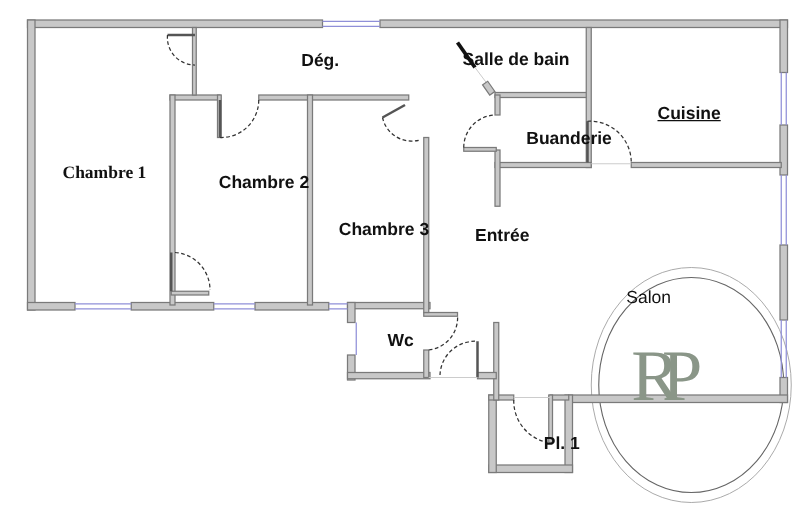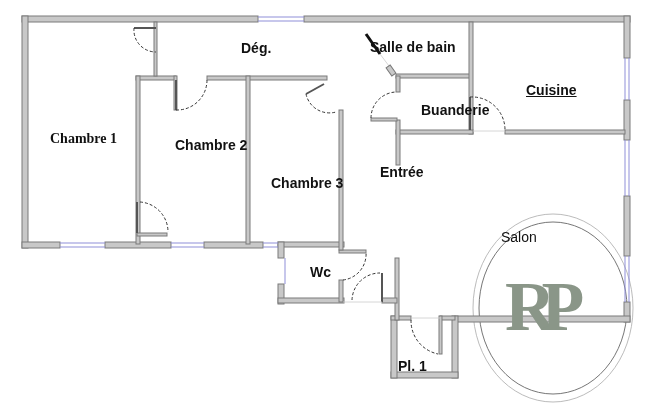--- a/index.html
+++ b/index.html
@@ -4,21 +4,21 @@
 <style>
   html,body{margin:0;padding:0;background:#fff;}
   body{width:648px;height:405px;overflow:hidden;position:relative;font-family:"Liberation Sans","DejaVu Sans",sans-serif;}
   svg{position:absolute;left:0;top:0;}
   .wall{fill:#c8c8c8;stroke:#7a7a7a;stroke-width:1;}
   .win{stroke:#8f8fd8;stroke-width:1;fill:none;}
   .door{stroke:#333;stroke-width:1;fill:none;stroke-dasharray:3,2;}
   .leaf{stroke:#555;stroke-width:2;fill:none;}
   .thr{stroke:#ccc;stroke-width:0.8;fill:none;}
   .lbl{position:absolute;font-size:14px;font-weight:bold;color:#111;white-space:nowrap;}
-  .logo-text{position:absolute;font-family:"Liberation Serif","DejaVu Serif",serif;font-size:70px;color:#8a9688;letter-spacing:-14px;line-height:1;font-weight:bold;}
+  .logo-text{position:absolute;font-family:"Liberation Serif","DejaVu Serif",serif;font-size:58px;color:#8a9688;letter-spacing:-14px;line-height:1;}
 </style>
 </head>
 <body>
 
 <svg width="648" height="405" viewBox="0 0 648 405">
 
   <g>
     <ellipse cx="553" cy="308" rx="80" ry="94" fill="none" stroke="#aaa" stroke-width="0.8"></ellipse>
     <ellipse cx="553" cy="308" rx="74" ry="86" fill="none" stroke="#666" stroke-width="0.9"></ellipse>
   </g>
@@ -122,16 +122,16 @@
 
 <div class="logo-text" style="left:505px;top:272px;">RP</div>
 
 <div class="lbl" style="left:50px;top:131px;font-family:Liberation Serif, serif;">Chambre 1</div>
 <div class="lbl" style="left:175px;top:137px;">Chambre 2</div>
 <div class="lbl" style="left:271px;top:175px;">Chambre 3</div>
 <div class="lbl" style="left:241px;top:40px;">Dég.</div>
 <div class="lbl" style="left:370px;top:39px;">Salle de bain</div>
 <div class="lbl" style="left:409px;top:102px;margin-left:12px;">Buanderie</div>
 <div class="lbl" style="left:526px;top:82px;text-decoration:underline;">Cuisine</div>
-<div class="lbl" style="left:352px;top:164px;padding-left:28px;">Entrée</div>
+<div class="lbl" style="left:352px;top:180px;padding-left:28px;">Entrée</div>
 <div class="lbl" style="left:501px;top:229px;font-weight:normal;">Salon</div>
 <div class="lbl" style="left:310px;top:264px;">Wc</div>
-<div class="lbl" style="left:398px;top:346px;margin-top:12px;">Pl. 1</div>
+<div class="lbl" style="left:435px;top:346px;">Pl. 1</div>
 
 </body></html>

